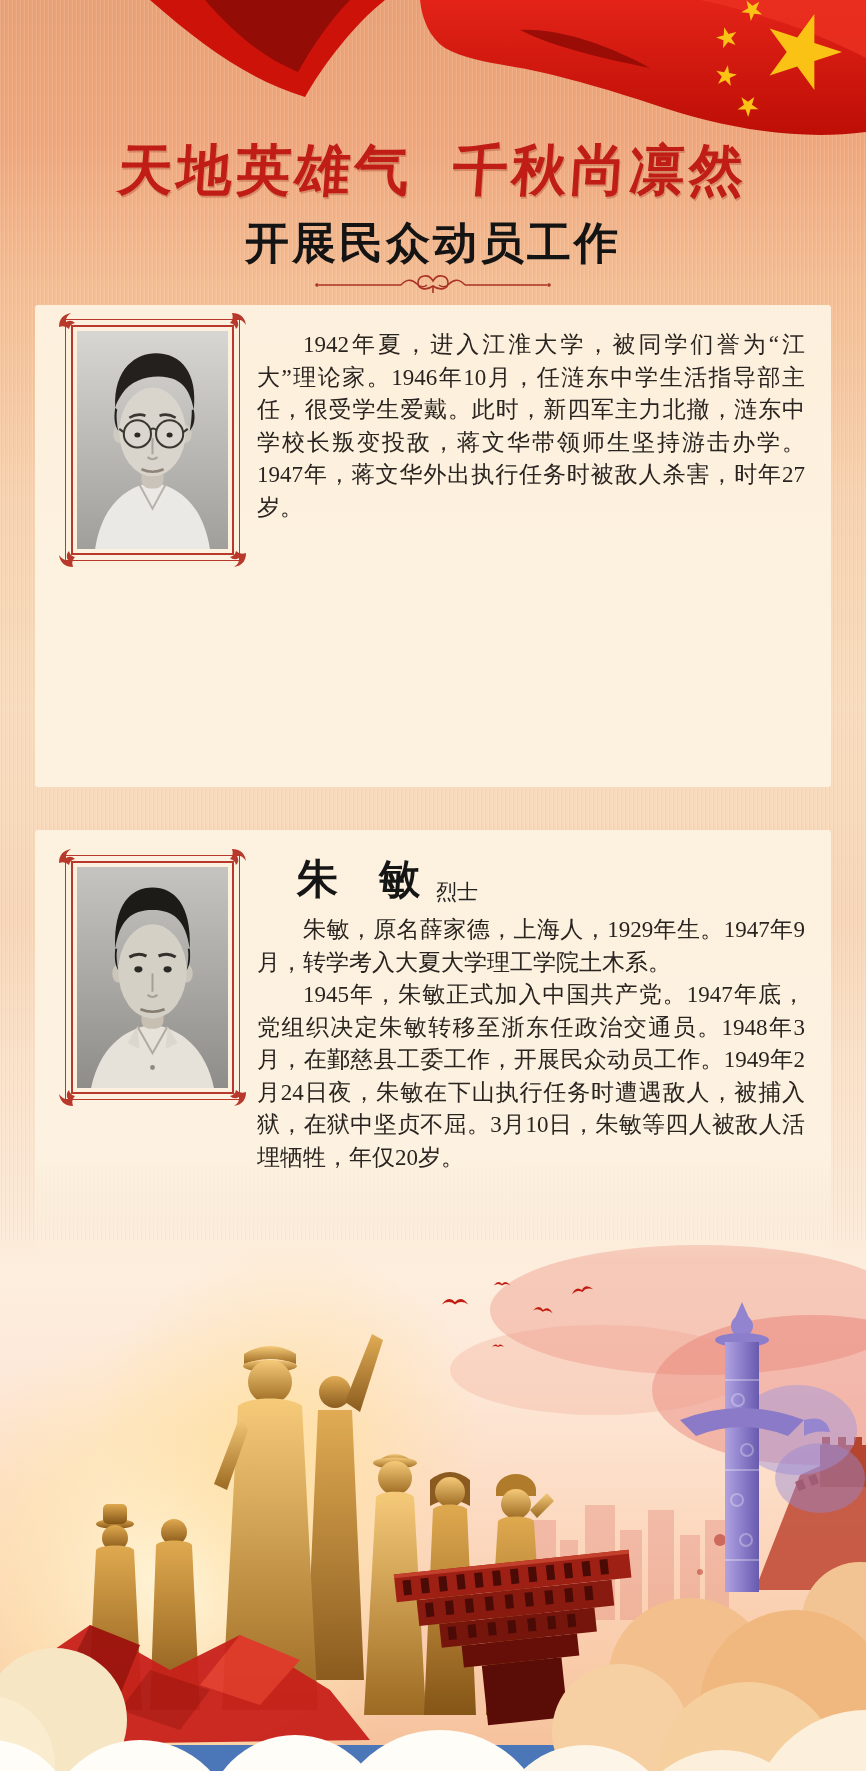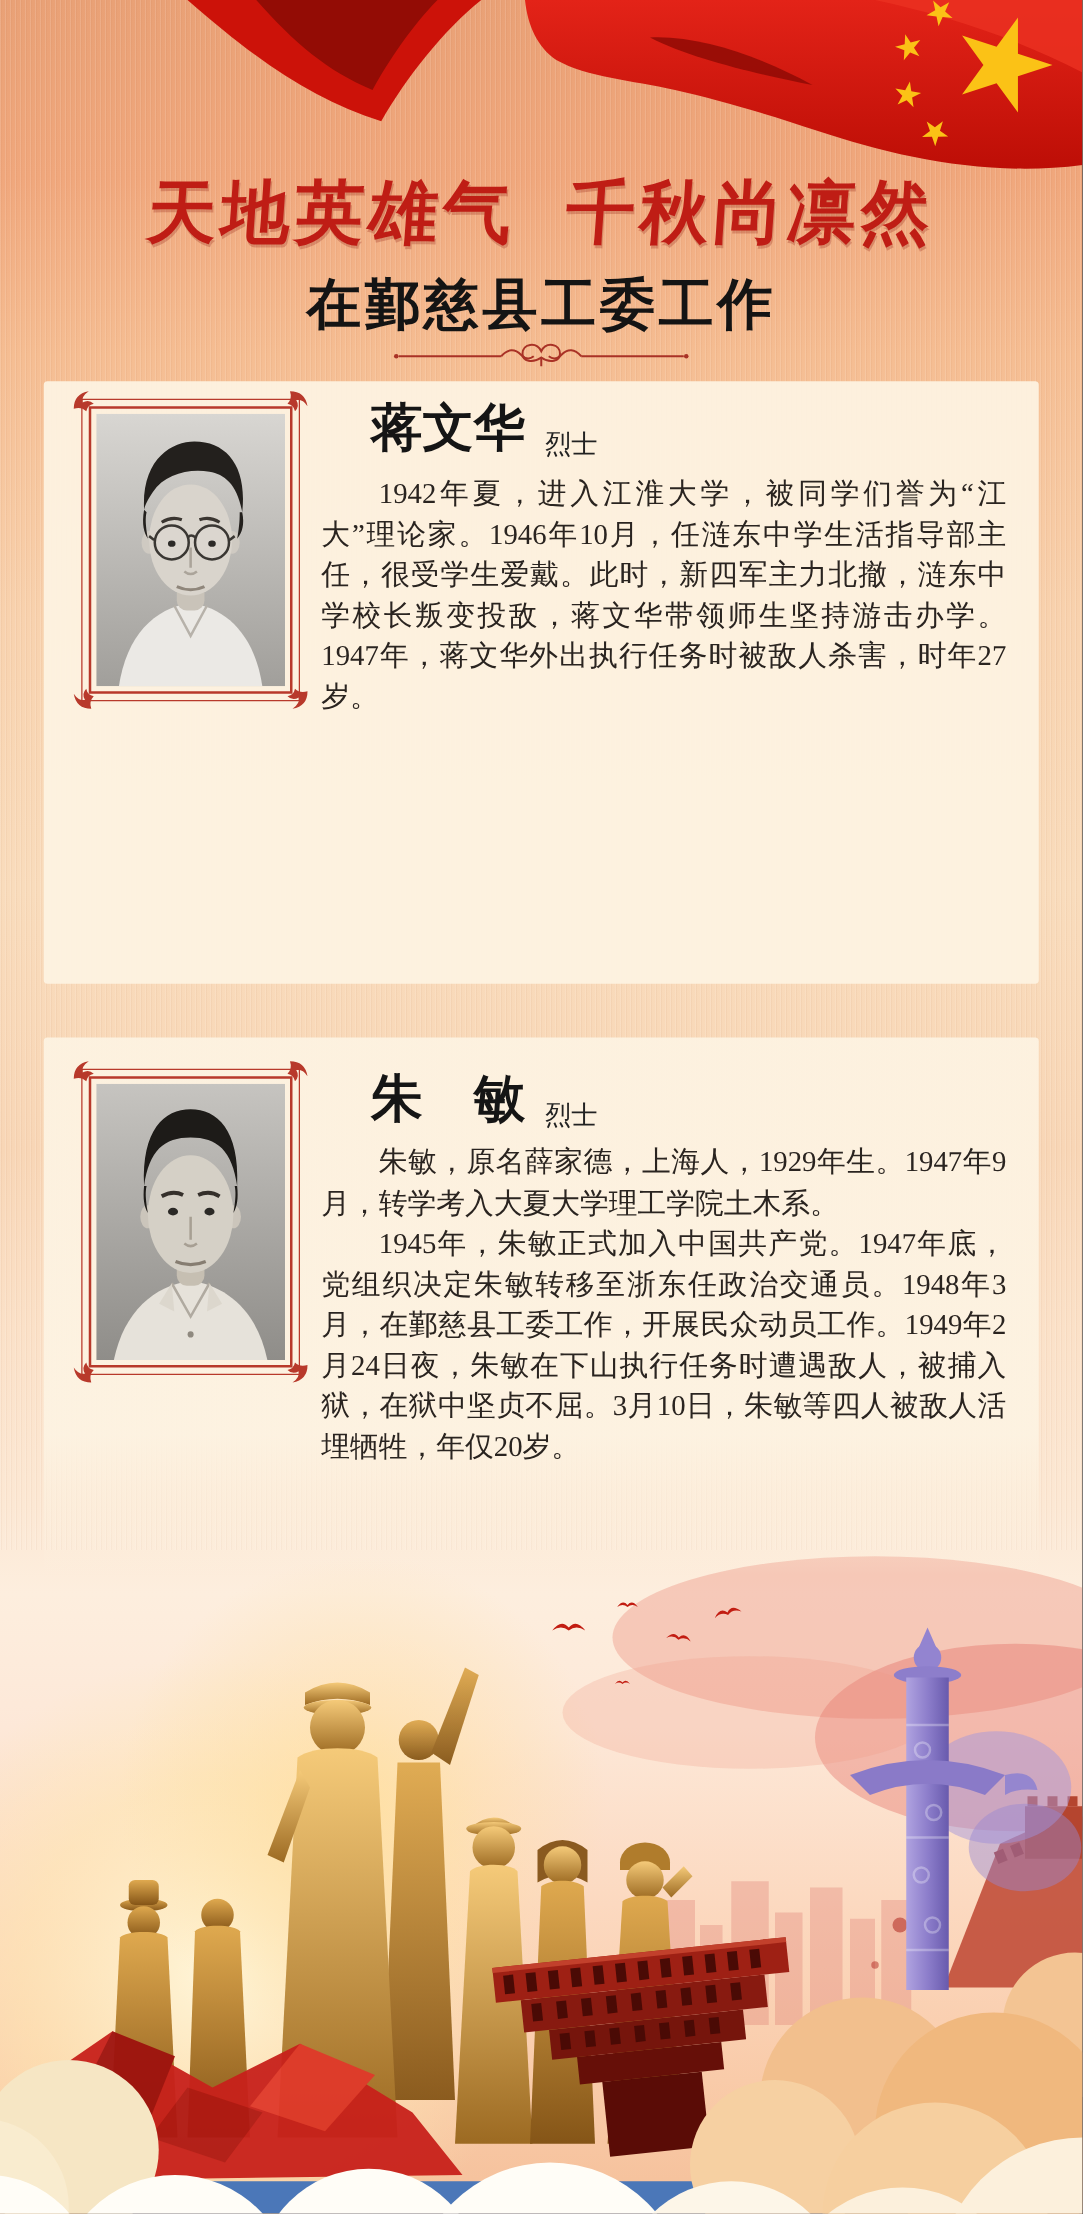--- a/index.html
+++ b/index.html
@@ -68,21 +68,21 @@
     <g fill="#fbc216">
       <path d="M0,-1 L0.2245,-0.309 L0.951,-0.309 L0.363,0.118 L0.588,0.809 L0,0.382 L-0.588,0.809 L-0.363,0.118 L-0.951,-0.309 L-0.2245,-0.309 Z" transform="translate(802,52) rotate(18) scale(40)"></path>
       <path d="M0,-1 L0.2245,-0.309 L0.951,-0.309 L0.363,0.118 L0.588,0.809 L0,0.382 L-0.588,0.809 L-0.363,0.118 L-0.951,-0.309 L-0.2245,-0.309 Z" transform="translate(752,10) rotate(-30) scale(11)"></path>
       <path d="M0,-1 L0.2245,-0.309 L0.951,-0.309 L0.363,0.118 L0.588,0.809 L0,0.382 L-0.588,0.809 L-0.363,0.118 L-0.951,-0.309 L-0.2245,-0.309 Z" transform="translate(727,38) rotate(-15) scale(11)"></path>
       <path d="M0,-1 L0.2245,-0.309 L0.951,-0.309 L0.363,0.118 L0.588,0.809 L0,0.382 L-0.588,0.809 L-0.363,0.118 L-0.951,-0.309 L-0.2245,-0.309 Z" transform="translate(726,76) rotate(10) scale(11)"></path>
       <path d="M0,-1 L0.2245,-0.309 L0.951,-0.309 L0.363,0.118 L0.588,0.809 L0,0.382 L-0.588,0.809 L-0.363,0.118 L-0.951,-0.309 L-0.2245,-0.309 Z" transform="translate(748,106) rotate(35) scale(11)"></path>
     </g>
   </svg>
 
   <div class="title">天地英雄气 千秋尚凛然</div>
-  <div class="subtitle">在鄞慈县工委工作</div>
+  <div class="subtitle">开展民众动员工作</div>
 
   <svg class="divider" width="240" height="26" viewBox="0 0 240 26">
     <g stroke="#a93226" fill="none" stroke-width="1.6">
       <path d="M6,13 H88"></path>
         <path d="M152,13 H234"></path>
       <path d="M88,13 q8,-9 16,-1 q5,5 10,1"></path>
       <path d="M152,13 q-8,-9 -16,-1 q-5,5 -10,1"></path>
       <path d="M120,9 c-4,-8 -15,-6 -15,2 c0,6 8,8 15,3 c7,5 15,3 15,-3 c0,-8 -11,-10 -15,-2 z"></path>
       <path d="M120,14 v7"></path>
     </g>
@@ -137,23 +137,20 @@
           <path d="M73,98 q2,-3 6,0" stroke="#3a3733" stroke-width="2" fill="none"></path>
           <path d="M46,100 L42,97 M106,100 L110,97" stroke="#3a3733" stroke-width="2"></path>
           <ellipse cx="60" cy="103" rx="3" ry="2.5" fill="#2c2a27"></ellipse>
           <ellipse cx="92" cy="103" rx="3" ry="2.5" fill="#2c2a27"></ellipse>
           <path d="M75,106 v16 M70,125 q5,4 10,0" stroke="#aba49a" stroke-width="2" fill="none"></path>
           <path d="M64,137 q11,5 22,0" stroke="#8f867b" stroke-width="2.5" fill="none"></path>
         </svg>
       </div>
     </div>
     <div class="content">
-      <h2 style="margin:0;">
-        <span class="mname">蒋文华</span><span class="mlabel">烈士</span>
-      </h2>
       <p class="bio" style="margin-top:12px;">1942年夏，进入江淮大学，被同学们誉为“江大”理论家。1946年10月，任涟东中学生活指导部主任，很受学生爱戴。此时，新四军主力北撤，涟东中学校长叛变投敌，蒋文华带领师生坚持游击办学。1947年，蒋文华外出执行任务时被敌人杀害，时年27岁。</p>
     </div>
   </section>
 
   <section class="card card2">
     <div class="frame">
       <span class="corner tl">
           <svg viewBox="0 0 20 20">
             <path d="M2,16 Q2,4 14,2 Q8,6 9,11 Q14,8 18,12 Q13,13 12,18 Q8,14 2,16 Z"></path>
           </svg>

